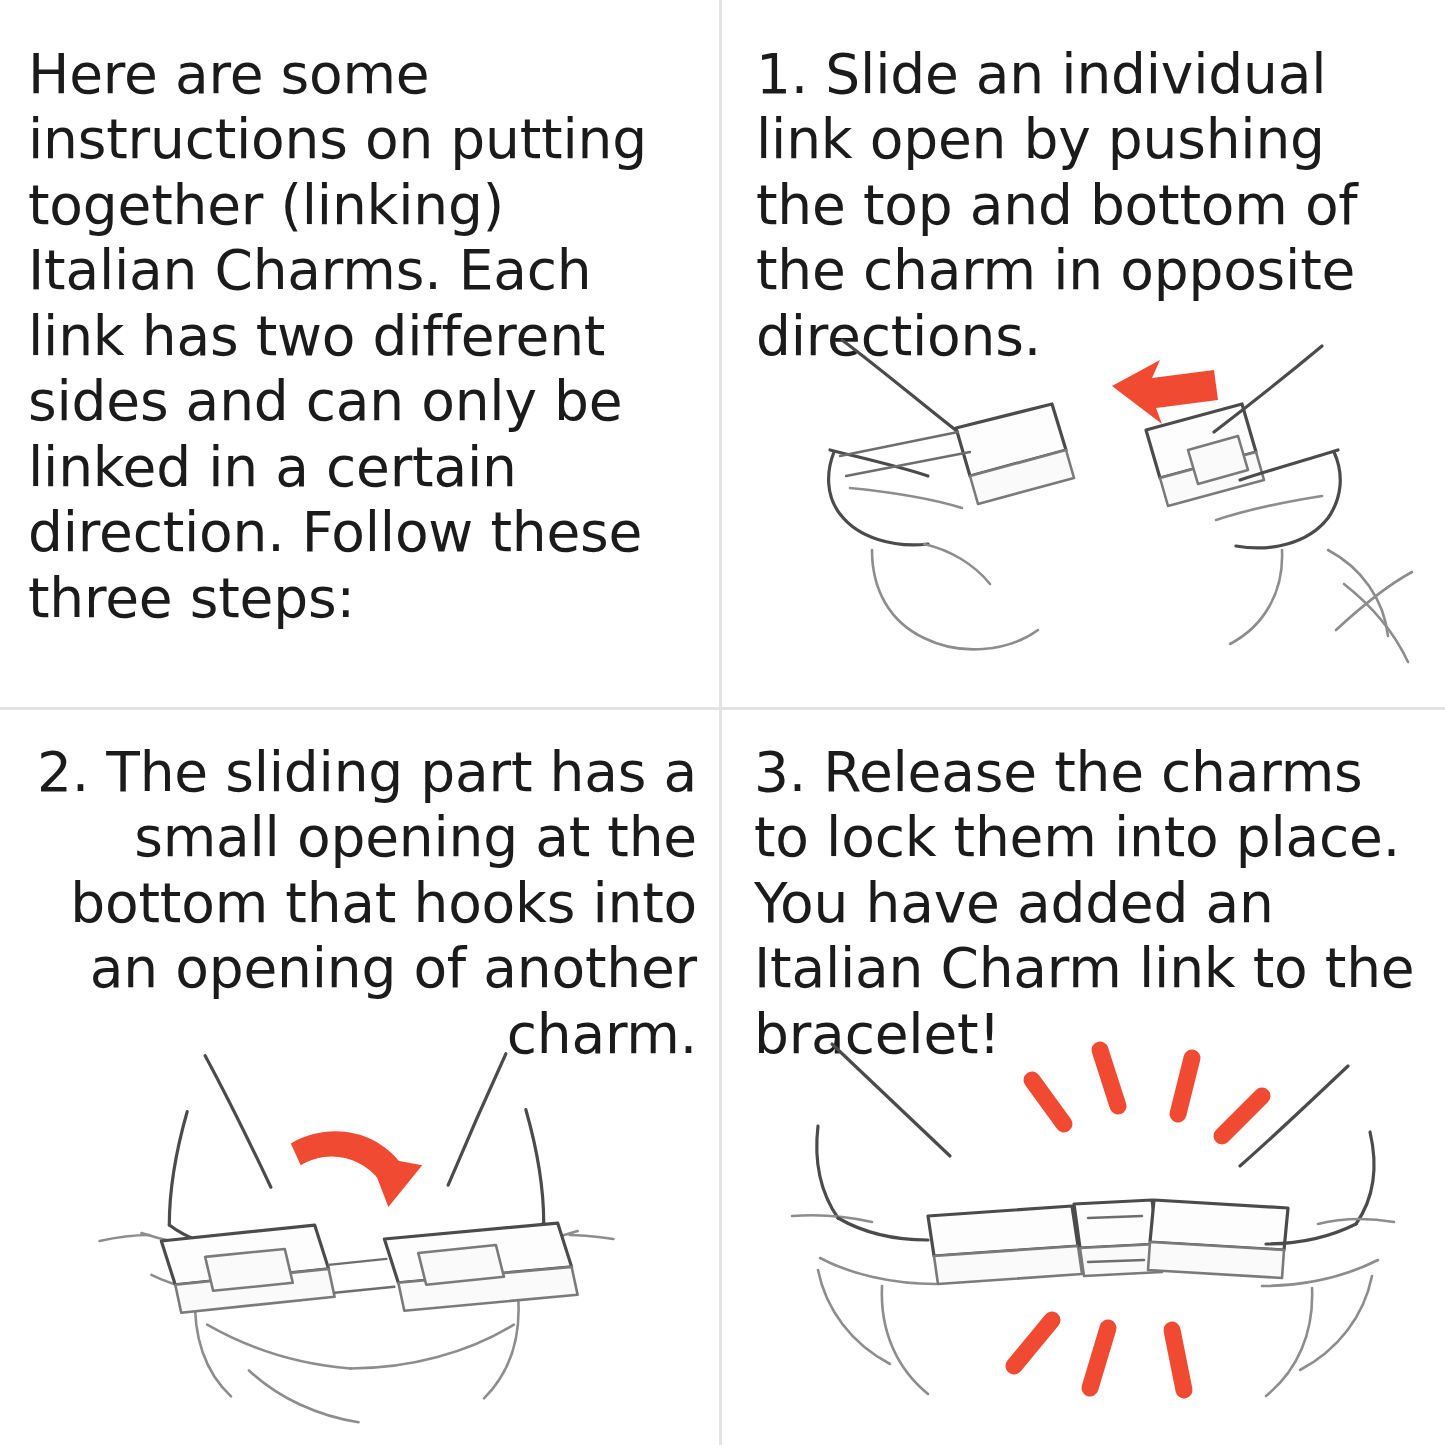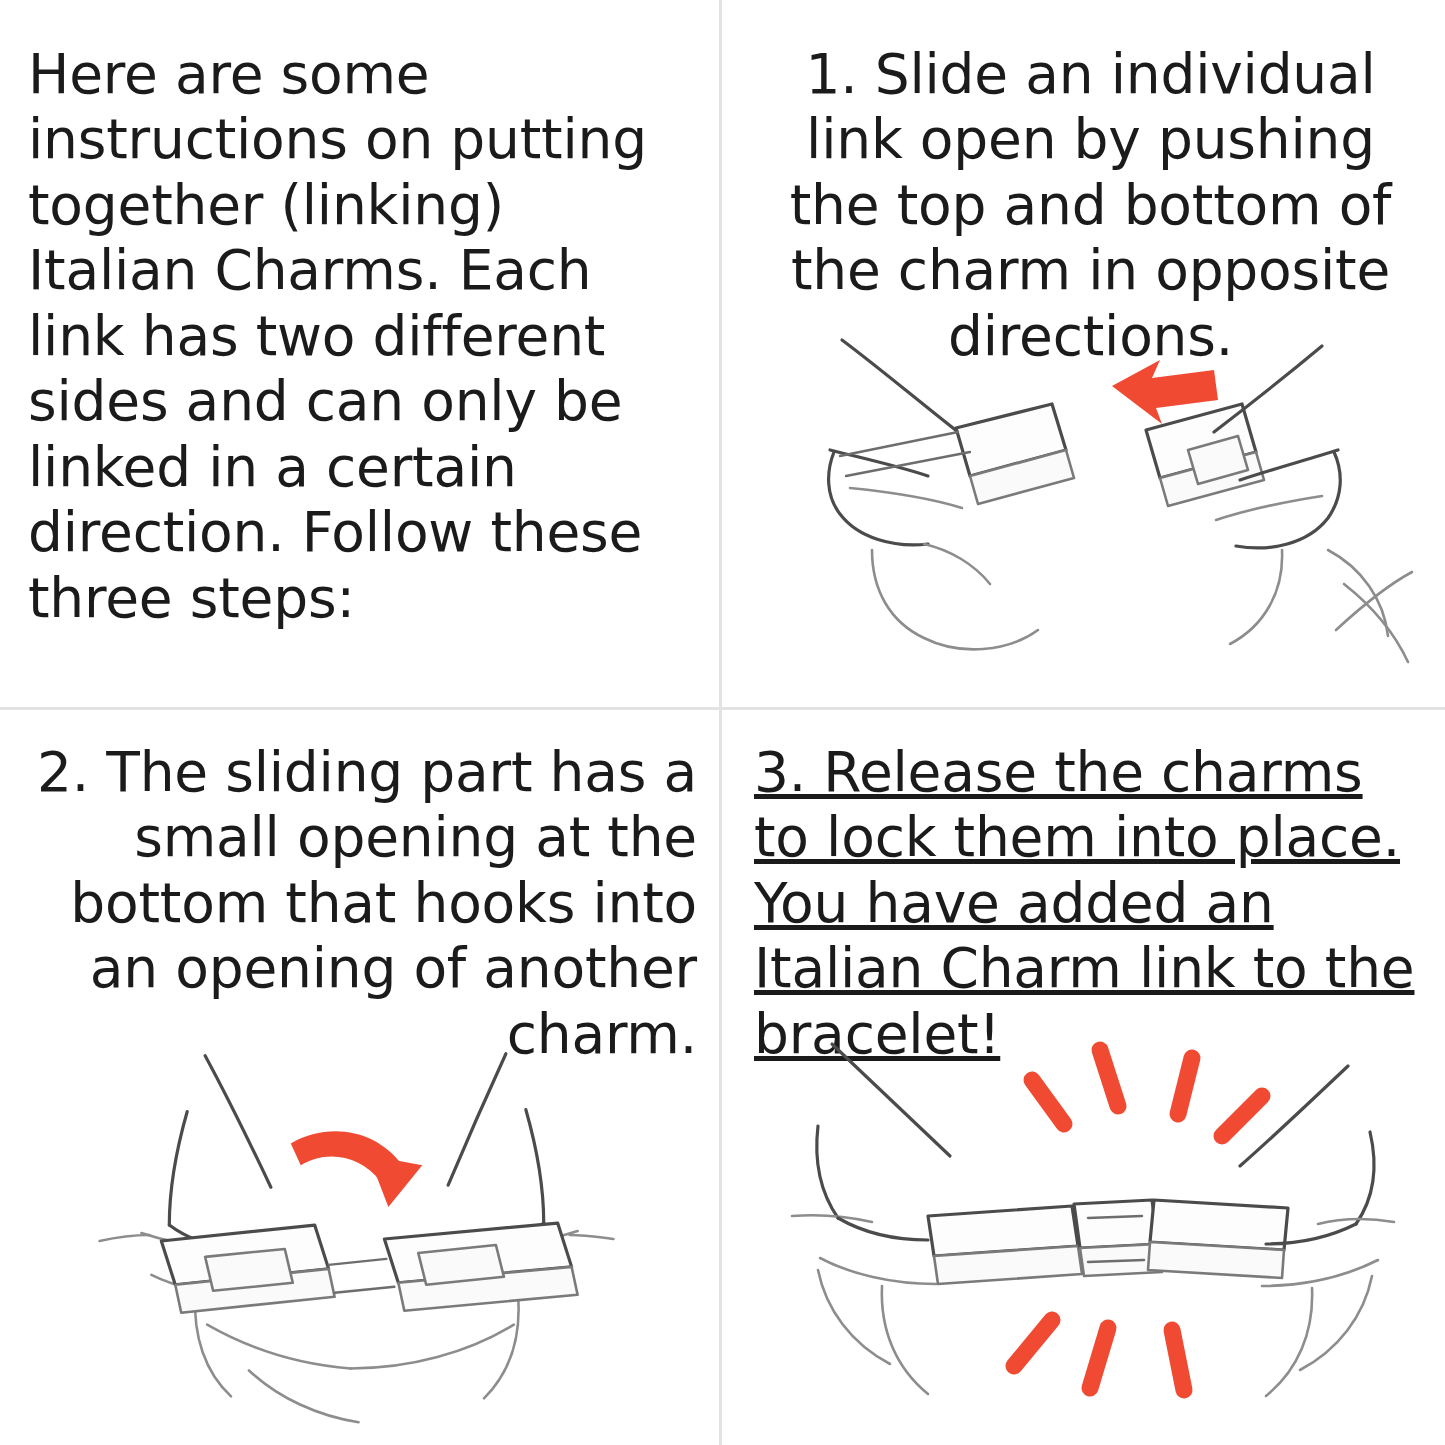--- a/index.html
+++ b/index.html
@@ -23,35 +23,35 @@
     grid-template-rows: 710px 735px;
   }
   .cell {
     position: relative;
     box-sizing: border-box;
     overflow: hidden;
     background: #ffffff;
   }
   
   .cell-0 { border-right: 3px solid #e3e3e3; border-bottom: 3px solid #e3e3e3; }
-  .cell-1 { border-bottom: 3px solid #e3e3e3; text-align: center; }
+  .cell-1 { border-bottom: 3px solid #e3e3e3; }
   .cell-2 { border-right: 3px solid #e3e3e3; }
   .cell-3 { }
 
   .cell-text {
     font-size: 55px;
     line-height: 1.19;
     color: #1b1b1b;
     letter-spacing: -0.2px;
     white-space: pre-line;
   }
   .cell-0 .cell-text { padding: 42px 30px 0 28px; }
   .cell-1 .cell-text { padding: 42px 20px 0 34px; }
   .cell-2 .cell-text { padding: 30px 22px 0 28px; text-align: right; }
-  .cell-3 .cell-text { padding: 30px 16px 0 32px; text-decoration: underline; }
+  .cell-3 .cell-text { padding: 30px 16px 0 32px; }
 
   .figure {
     position: absolute;
     left: 0;
     right: 0;
   }
   .fig-1 { top: 300px; height: 400px; }
   .fig-2 { top: 315px; height: 420px; }
   .fig-3 { top: 300px; height: 435px; }
 

